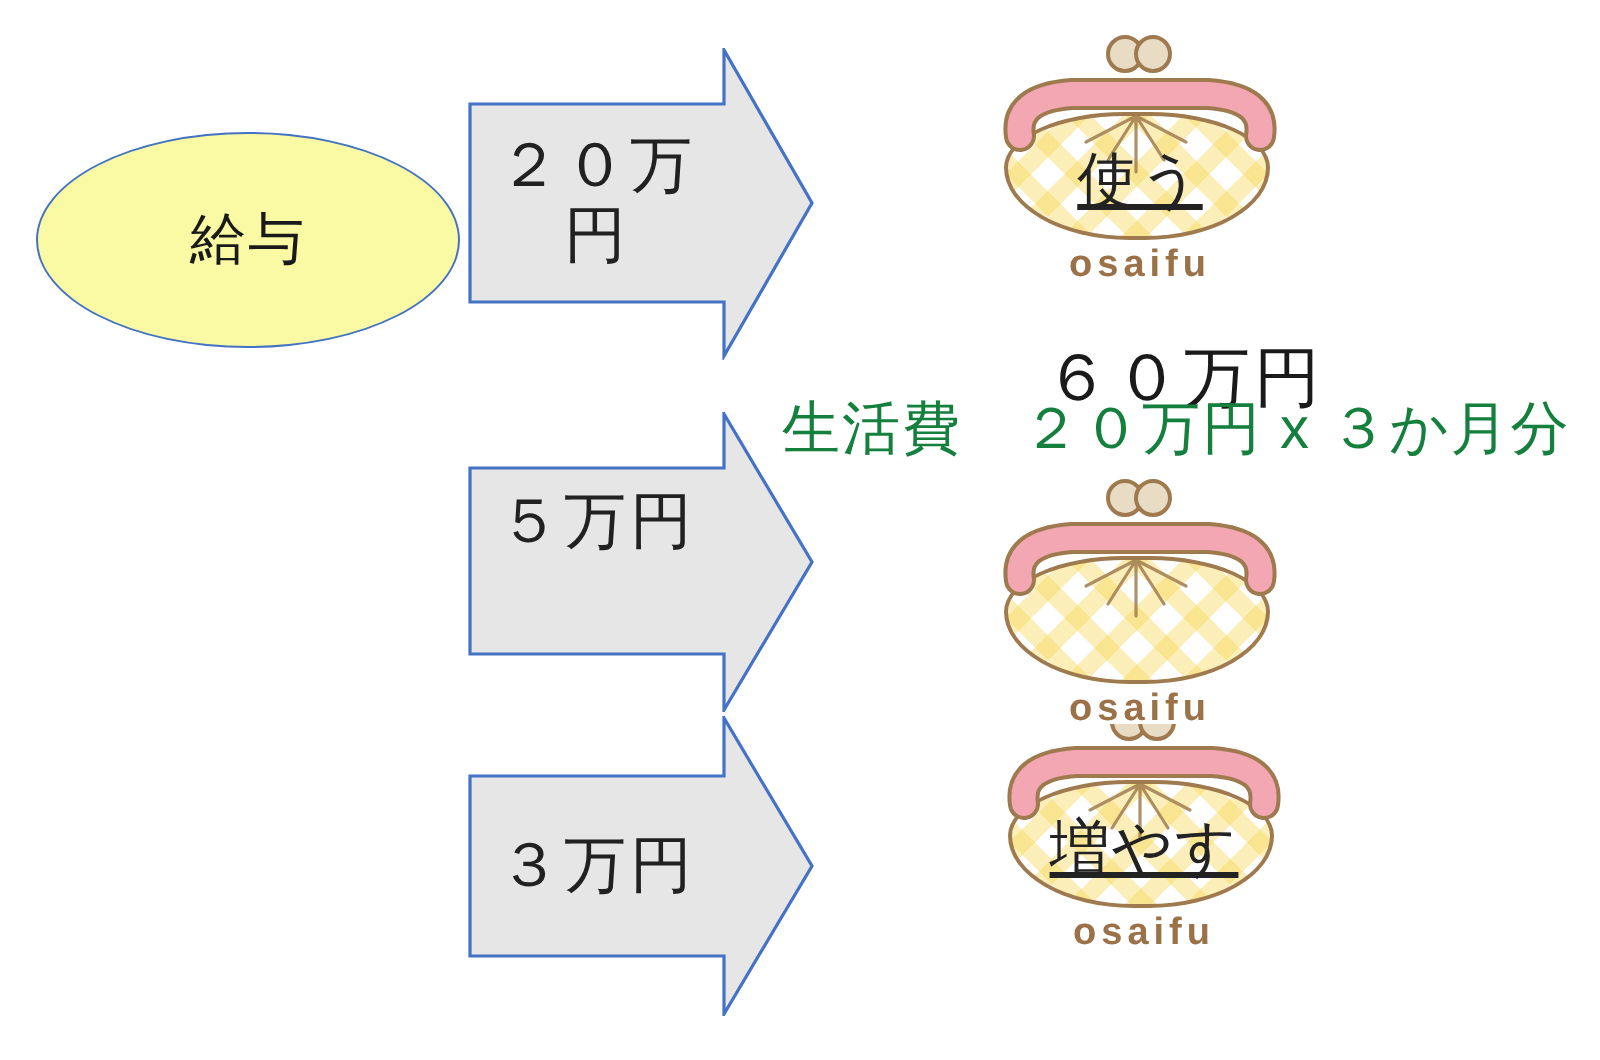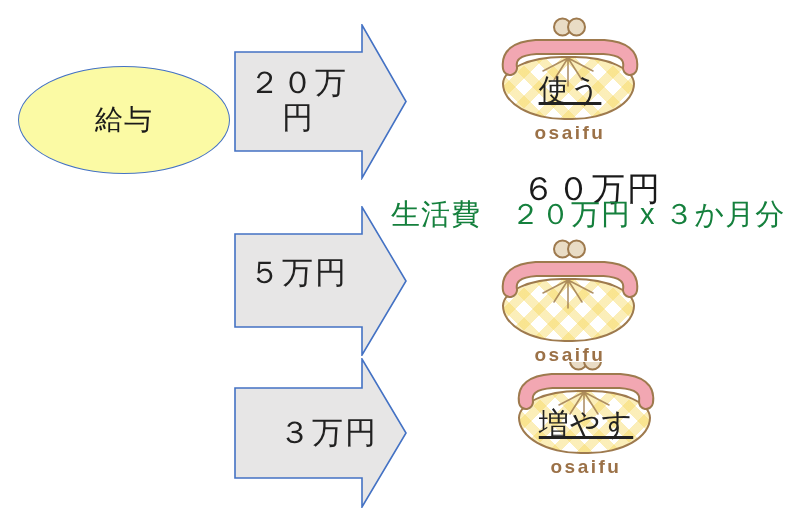--- a/index.html
+++ b/index.html
@@ -16,22 +16,22 @@
   }
   
   .arrow{ position:absolute; }
   .arrow svg{ display:block; }
   .arrow-label{
     position:absolute; display:flex; flex-direction:column;
     justify-content:center; align-items:center; text-align:center;
     font-size:31px; line-height:1.12; letter-spacing:2px; color:#212121;
   }
   .al-1{ left:235px; top:50px;  width:127px; height:102px; }
-  .al-2{ left:235px; top:234px; width:127px; height:79px;  }
-  .al-3{ left:235px; top:388px; width:127px; height:90px;padding-left:30px;  }
+  .al-2{ left:235px; top:222px; width:127px; height:79px;  }
+  .al-3{ left:235px; top:388px; width:127px; height:90px;  }
   
   .purse{ position:absolute; width:140px; height:125px; }
   .purse-body{
     position:absolute; left:2px; top:40px; width:129px; height:60px;
     border:2.5px solid #9e7a4e;
     border-radius:48% 48% 50% 50% / 46% 46% 60% 60%;
     background:
       repeating-linear-gradient(45deg,  rgba(246,215,88,.42) 0 9px, rgba(255,255,255,0) 9px 21px),
       repeating-linear-gradient(-45deg, rgba(246,215,88,.42) 0 9px, rgba(255,255,255,0) 9px 21px),
       #ffffff;
@@ -119,21 +119,21 @@
     </svg>
     <svg class="purse-frame" width="140" height="62" viewBox="0 0 140 62">
       <circle cx="62.5" cy="11" r="8.5" fill="#E9DCC5" stroke="#9E7A4E" stroke-width="2"></circle>
       <circle cx="76.5" cy="11" r="8.5" fill="#E9DCC5" stroke="#9E7A4E" stroke-width="2"></circle>
       <path d="M 10,52 Q 7,33 36,31 L 104,31 Q 133,33 130,52" fill="none" stroke="#9E7A4E" stroke-width="16" stroke-linecap="round"></path>
       <path d="M 10,52 Q 7,33 36,31 L 104,31 Q 133,33 130,52" fill="none" stroke="#F2A7B2" stroke-width="12" stroke-linecap="round"></path>
     </svg>
     <div class="purse-brand">osaifu</div>
   </div>
 
-  <div class="purse purse-cropped" style="left:516px; top:350px;">
+  <div class="purse purse-cropped" style="left:502px; top:350px;">
     <div class="purse-body"></div>
     <svg class="purse-pleats" width="70" height="34" viewBox="0 0 70 34">
       <path d="M35,2 L35,30 M35,2 L21,24 M35,2 L49,24 M35,2 L10,15 M35,2 L60,15" stroke="#A07C50" stroke-width="1.6" fill="none" opacity="0.85" stroke-linecap="round"></path>
     </svg>
     <svg class="purse-frame" width="140" height="62" viewBox="0 0 140 62">
       <circle cx="62.5" cy="11" r="8.5" fill="#E9DCC5" stroke="#9E7A4E" stroke-width="2"></circle>
       <circle cx="76.5" cy="11" r="8.5" fill="#E9DCC5" stroke="#9E7A4E" stroke-width="2"></circle>
       <path d="M 10,52 Q 7,33 36,31 L 104,31 Q 133,33 130,52" fill="none" stroke="#9E7A4E" stroke-width="16" stroke-linecap="round"></path>
       <path d="M 10,52 Q 7,33 36,31 L 104,31 Q 133,33 130,52" fill="none" stroke="#F2A7B2" stroke-width="12" stroke-linecap="round"></path>
     </svg>

